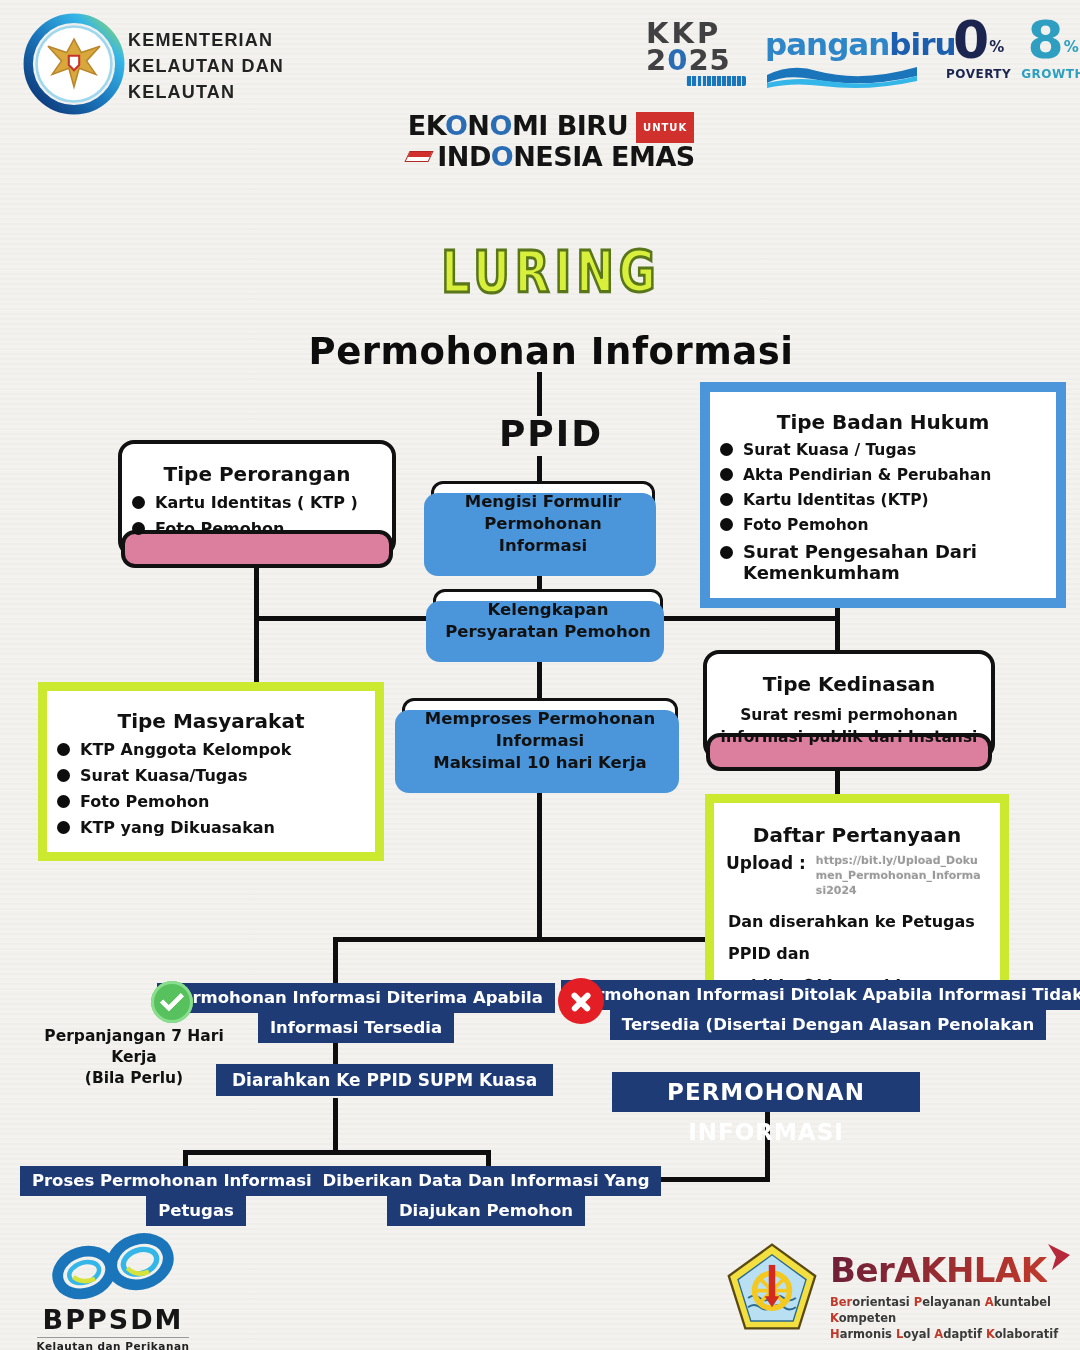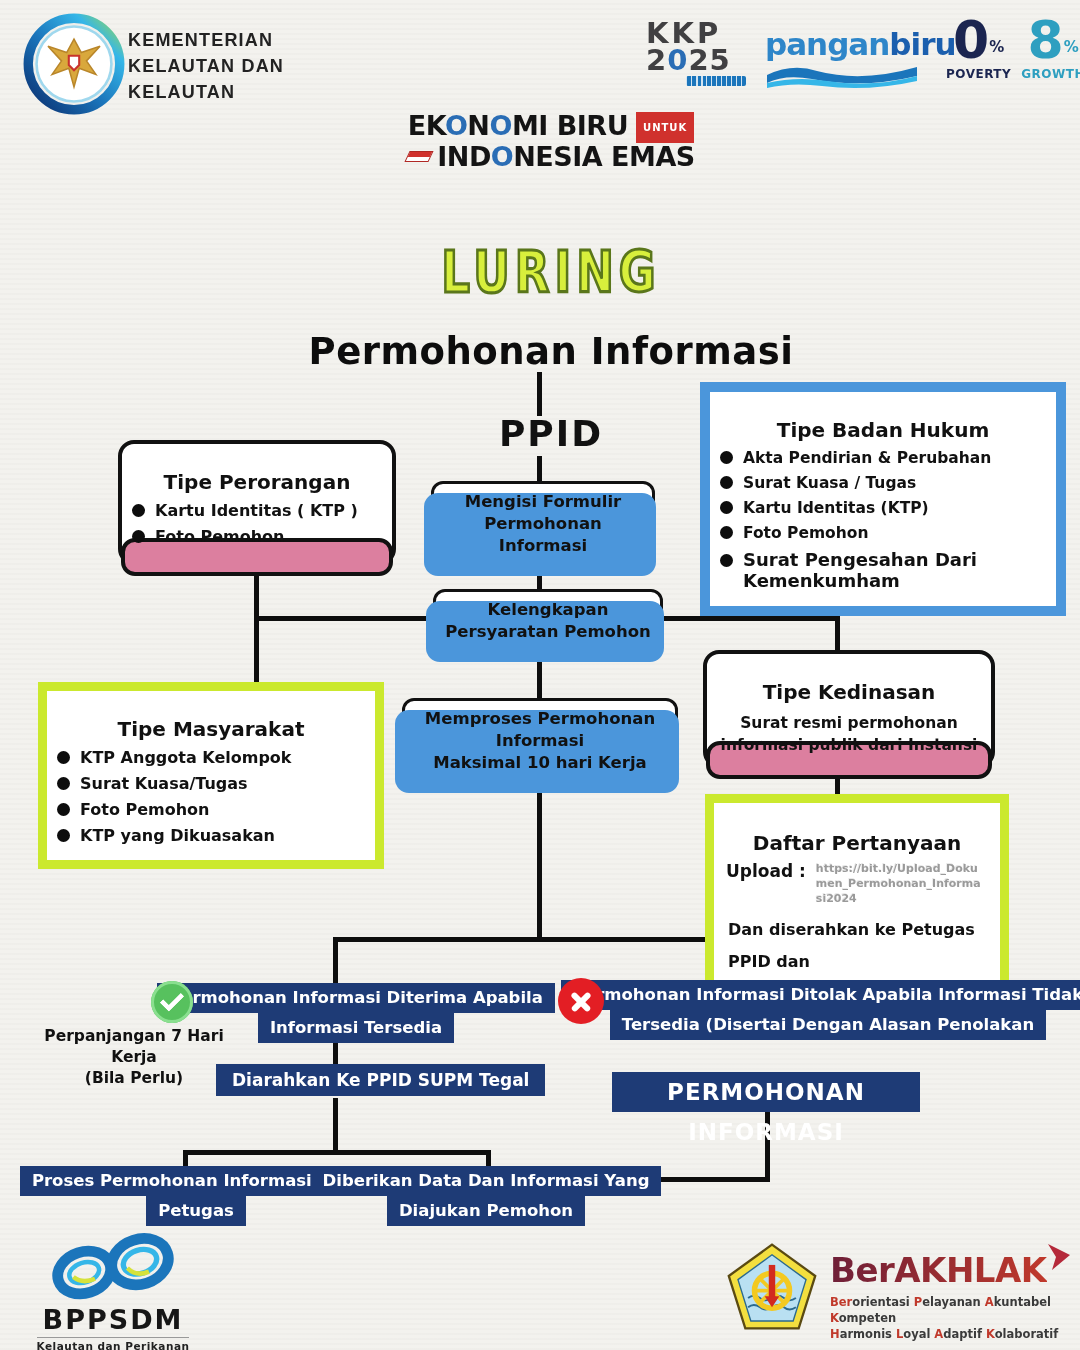--- a/index.html
+++ b/index.html
@@ -51,21 +51,21 @@
   .bluestep{position:absolute;z-index:2;background:#fff;border:3px solid #111;border-radius:12px;
     text-align:center;font-weight:bold;font-size:16.5px;line-height:22px;padding:7px 6px;}
   .bluestep::before{content:"";position:absolute;left:-10px;right:-4px;top:9px;bottom:-12px;
     background:#4b96db;border-radius:14px;z-index:-1;}
   .sketchbox{position:absolute;z-index:2;background:#fff;border:4px solid #111;border-radius:16px;padding:8px 10px;}
   .sketchbox::after{content:"";position:absolute;left:-1px;right:-1px;bottom:-15px;height:30px;
     background:#dc7f9f;border:4px solid #111;border-radius:14px;z-index:-1;}
   .borderbox{position:absolute;z-index:2;background:#fff;}
   .bb-blue{border:10px solid #4b96db;}
   .bb-green{border:9px solid #cbe92e;}
-  .box-title{text-align:center;font-size:20px;font-weight:900;margin:18px 0 6px;}
+  .box-title{text-align:center;font-size:20px;font-weight:900;margin:10px 0 6px;}
   .bullet-row{display:flex;align-items:baseline;gap:10px;font-size:16px;font-weight:bold;margin:7px 0;}
   .dot{flex:0 0 auto;width:13px;height:13px;border-radius:50%;background:#0d0d0d;position:relative;top:1px;}
   .kedinasan-body{text-align:center;font-size:15.5px;font-weight:bold;line-height:22px;margin-top:8px;}
   .upload-row{display:flex;gap:10px;margin:6px 0 8px;}
   .upload-label{font-size:17px;font-weight:900;white-space:nowrap;}
   .upload-link{font-size:11px;font-weight:bold;color:#9a9a9a;width:168px;word-break:break-all;
     line-height:15px;text-shadow:.7px .7px 0 #fff,-0.7px -0.7px 0 #e8e8e8;cursor:pointer;}
   .daftar-note{font-size:16px;font-weight:900;line-height:32px;margin-left:2px;}
   
   .navy-stack{position:absolute;z-index:2;display:flex;flex-direction:column;align-items:center;}
@@ -198,25 +198,25 @@
     <div class="bullet-row">
         <span class="dot"></span>
         <span>Foto Pemohon</span>
       </div>
   </div>
 
   <div class="borderbox bb-blue" style="left:700px;top:382px;width:326px;padding:8px 10px;">
     <div class="box-title">Tipe Badan Hukum</div>
     <div class="bullet-row" style="font-size:15.5px;">
         <span class="dot"></span>
+        <span>Surat Kuasa / Tugas</span>
+      </div>
+    <div class="bullet-row" style="font-size:15.5px;">
+        <span class="dot"></span>
         <span>Akta Pendirian &amp; Perubahan</span>
-      </div>
-    <div class="bullet-row" style="font-size:15.5px;">
-        <span class="dot"></span>
-        <span>Surat Kuasa / Tugas</span>
       </div>
     <div class="bullet-row" style="font-size:15.5px;">
         <span class="dot"></span>
         <span>Kartu Identitas (KTP)</span>
       </div>
     <div class="bullet-row" style="font-size:15.5px;">
         <span class="dot"></span>
         <span>Foto Pemohon</span>
       </div>
     <div class="bullet-row" style="font-size:18px;">
@@ -272,21 +272,21 @@
   <div class="navy-stack" style="left:608px;top:980px;width:440px;">
     <div class="navy-line">Permohonan Informasi Ditolak Apabila Informasi Tidak</div>
     <div class="navy-line">Tersedia (Disertai Dengan Alasan Penolakan</div>
   </div>
 
   <div class="abs perpanjangan">
     <div>Perpanjangan 7 Hari Kerja</div>
     <div>(Bila Perlu)</div>
   </div>
 
-  <div class="navy-box" style="left:216px;top:1064px;padding:6px 16px;font-size:17px;">Diarahkan Ke PPID SUPM Tegal</div>
+  <div class="navy-box" style="left:216px;top:1064px;padding:6px 16px;font-size:17px;">Diarahkan Ke PPID SUPM Kuasa</div>
 
   <div class="navy-box permohonan-big" style="left:612px;top:1072px;width:308px;height:40px;">PERMOHONAN INFORMASI</div>
 
   <div class="navy-stack" style="left:55px;top:1166px;width:282px;">
     <div class="navy-line">Proses Permohonan Informasi Oleh</div>
     <div class="navy-line">Petugas</div>
   </div>
   <div class="navy-stack" style="left:352px;top:1166px;width:268px;">
     <div class="navy-line">Diberikan Data Dan Informasi Yang</div>
     <div class="navy-line">Diajukan Pemohon</div>

